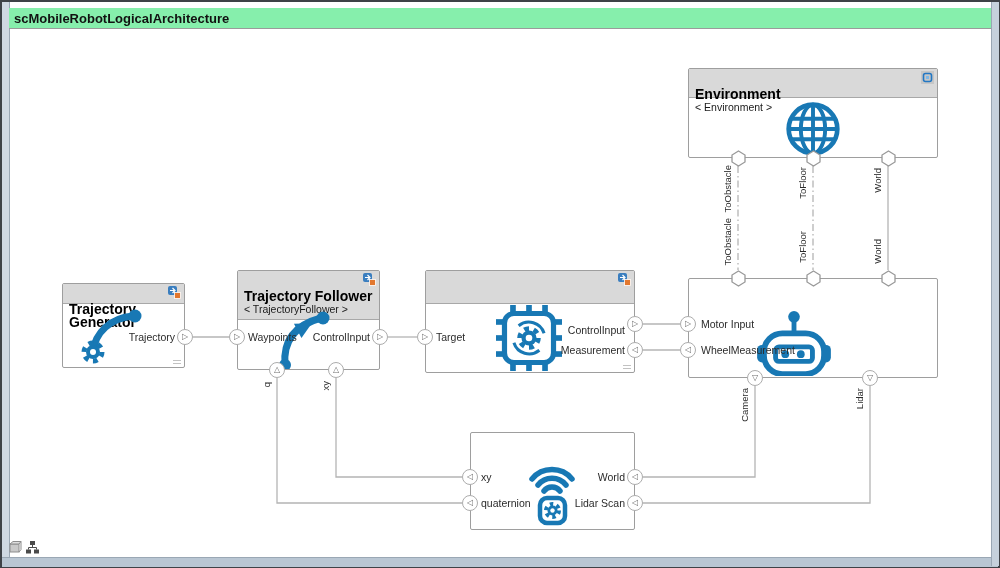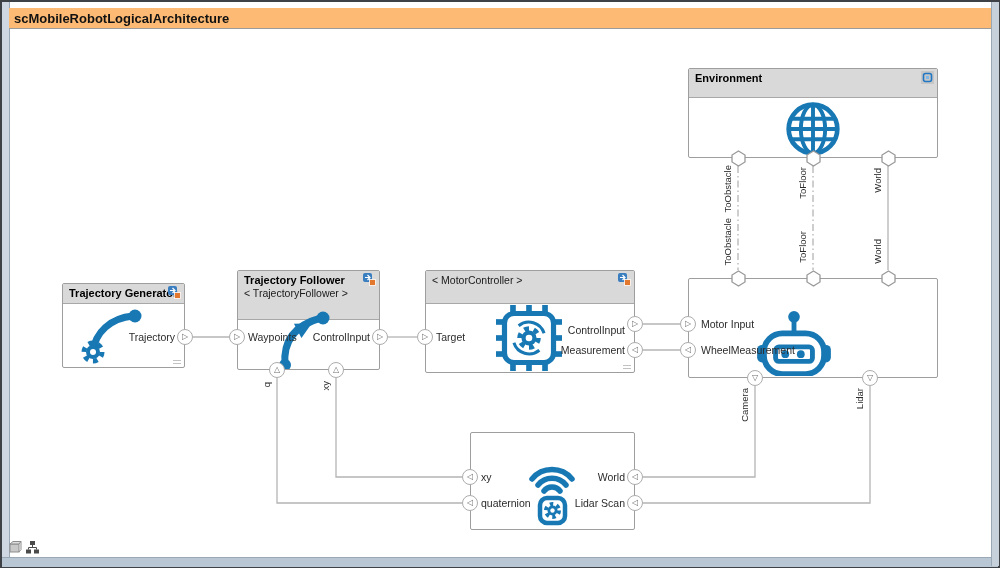--- a/index.html
+++ b/index.html
@@ -1,25 +1,25 @@
 <!DOCTYPE html>
 <html><head>
 <meta charset="utf-8">
 <style>
   html,body{margin:0;padding:0;background:#8a8f96;font-family:"Liberation Sans","DejaVu Sans",sans-serif;}
   .window{position:relative;width:1000px;height:568px;background:#3e4247;overflow:hidden;}
   .frame-left{position:absolute;left:2px;top:2px;width:7px;height:564px;background:#cfd8e2;border-right:1px solid #9aa7b4;}
   .frame-bottom{position:absolute;left:2px;top:557px;width:996px;height:9px;background:#b9c6d3;border-top:1px solid #9aa7b4;}
   .frame-right{position:absolute;left:991px;top:2px;width:7px;height:564px;background:#c6d1dc;border-left:1px solid #9aa7b4;}
   .canvas{position:absolute;left:9px;top:2px;width:982px;height:555px;background:#ffffff;}
-  .titlebar{position:absolute;left:9px;top:8px;width:982px;height:21px;background:#fdba74;border-bottom:1px solid #9b9b9b;display:flex;align-items:center;padding-left:5px;box-sizing:border-box;}
+  .titlebar{position:absolute;left:9px;top:8px;width:982px;height:21px;background:#86efac;border-bottom:1px solid #9b9b9b;display:flex;align-items:center;padding-left:5px;box-sizing:border-box;}
   .titlebar .ttl{font-size:13px;font-weight:bold;color:#111;}
   .block{position:absolute;background:#fff;border:1px solid #9e9e9e;border-radius:2px;box-sizing:border-box;z-index:3;}
   .bhead{position:relative;background:#d9d9d9;border-bottom:1px solid #a8a8a8;padding:3px 6px 2px 6px;box-sizing:border-box;}
-  .btitle{font-size:11px;font-weight:bold;color:#000;line-height:13px;}
+  .btitle{font-size:14px;font-weight:bold;color:#000;line-height:13px;margin-top:16px;}
   .bsub{font-size:10.5px;color:#1a1a1a;line-height:12px;}
   .plabel{position:absolute;font-size:10.5px;color:#2b2b2b;white-space:nowrap;z-index:4;}
   .pl-r{text-align:right;}
   .pbump{position:absolute;width:16px;height:16px;border-radius:50%;background:#fff;border:1px solid #acacac;box-sizing:border-box;display:flex;align-items:center;justify-content:center;font-size:8px;color:#6e6e6e;line-height:1;z-index:5;}
   .hexport{position:absolute;width:17px;height:17px;z-index:5;}
   .vlabel{position:absolute;writing-mode:vertical-rl;transform:rotate(180deg);font-size:9.5px;color:#2b2b2b;white-space:nowrap;z-index:2;}
   .badge{position:absolute;right:3px;top:2px;}
   .corner-marker{position:absolute;right:3px;bottom:2px;width:8px;height:5px;z-index:4;
      background:repeating-linear-gradient(to bottom,#c2c2c2 0 1px,transparent 1px 2.5px);}
   .wires{position:absolute;left:0;top:0;z-index:1;}
@@ -91,21 +91,20 @@
       <circle cx="22" cy="56" r="6" fill="#1878B4"></circle>
       <circle cx="60" cy="9" r="6.5" fill="#1878B4"></circle>
       <polygon transform="translate(40,19) rotate(-28)" points="10,0 -6,8 -6,-8" fill="#1878B4"></polygon>
     </svg>
     <span class="plabel" style="left:10px;top:60px;">Waypoints</span>
     <span class="plabel pl-r" style="right:9px;top:60px;">ControlInput</span>
   </div>
 
   <div class="block" style="left:425px;top:270px;width:210px;height:103px;">
     <div class="bhead" style="height:33px;">
-      <div class="bsub">&lt; MotorController &gt;</div>
       <svg class="badge" width="13" height="13">
         <rect x="0" y="0" width="9" height="9" rx="2" fill="#3a7ebf"></rect>
         <path d="M2 4.5 H6 M4.5 2 L7 4.5 L4.5 7" stroke="#fff" stroke-width="1.2" fill="none"></path>
         <rect x="6.5" y="6.5" width="6" height="6" fill="#e2772e" stroke="#fff" stroke-width="0.8"></rect>
       </svg>
     </div>
     <svg style="position:absolute;left:68px;top:34px;" width="70" height="66" viewBox="0 0 70 70">
       <g fill="#1878B4">
         <rect x="15" y="0" width="6" height="11"></rect>
           <rect x="32" y="0" width="6" height="11"></rect>
@@ -131,20 +130,21 @@
     </svg>
     <span class="plabel" style="left:10px;top:60px;">Target</span>
     <span class="plabel pl-r" style="right:9px;top:53px;">ControlInput</span>
     <span class="plabel pl-r" style="right:9px;top:73px;text-align:right;">Measurement</span>
     <div class="corner-marker"></div>
   </div>
 
   <div class="block" style="left:688px;top:68px;width:250px;height:90px;">
     <div class="bhead" style="height:29px;">
       <div class="btitle">Environment</div>
+      <div class="bsub">&lt; Environment &gt;</div>
       <svg class="badge" width="13" height="13">
         <rect x="0" y="0" width="13" height="13" fill="#c6c6c6"></rect>
         <rect x="2.5" y="2.5" width="8" height="8" rx="2" fill="none" stroke="#2277c4" stroke-width="1.6"></rect>
         <rect x="5" y="5" width="3" height="3" fill="#7db8e8"></rect>
       </svg>
     </div>
     <svg style="position:absolute;left:93px;top:31px;" width="62" height="58" viewBox="0 0 66 62">
       <g stroke="#1878B4" fill="none">
         <circle cx="33" cy="31" r="26" stroke-width="5"></circle>
         <ellipse cx="33" cy="31" rx="13" ry="26" stroke-width="4.2"></ellipse>

